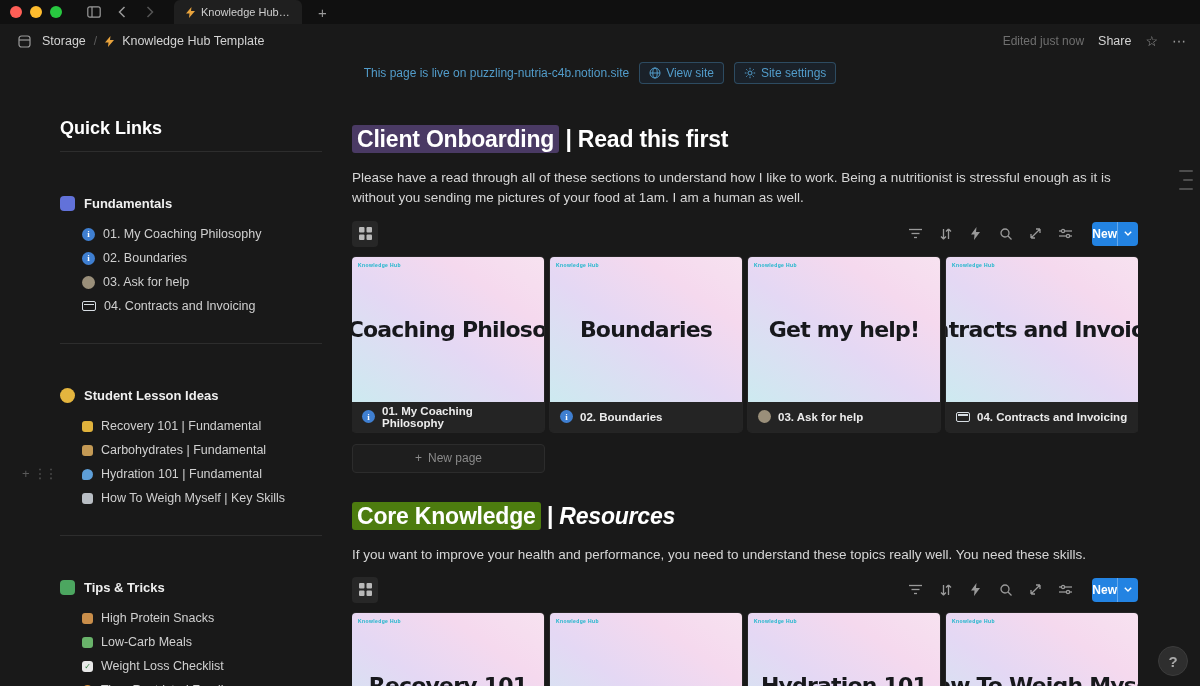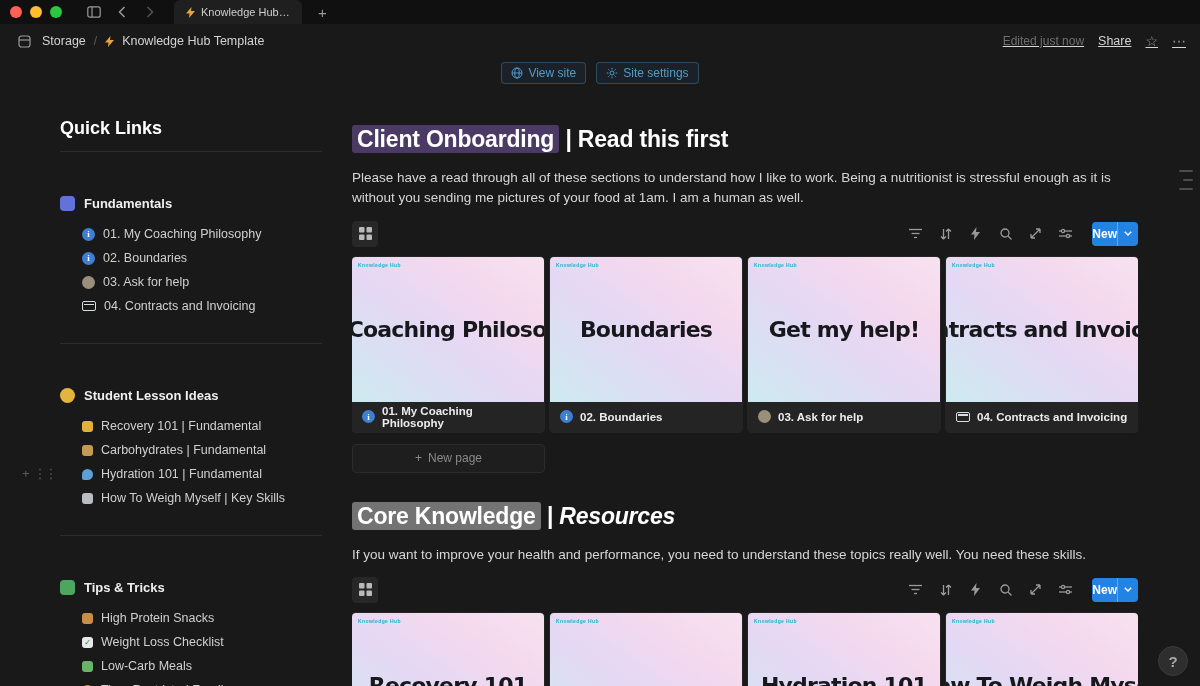--- a/index.html
+++ b/index.html
@@ -15,21 +15,21 @@
   .tl.red{ background:#ff5f57; } .tl.yellow{ background:#febc2e; } .tl.green{ background:#28c840; }
   .tb-icon{ display:inline-flex; align-items:center; justify-content:center; width:20px; height:20px; color:#9a9a9a; }
   .tb-icon.dim{ color:#555; }
   .tab{ margin-left:6px; height:24px; display:flex; align-items:center; gap:6px; background:#1f1f1f; border-radius:6px 6px 0 0; padding:0 12px; max-width:128px; }
   .tab-title{ font-size:11px; color:#cfcfcf; white-space:nowrap; overflow:hidden; text-overflow:ellipsis; }
   .newtab{ color:#9a9a9a; font-size:15px; margin-left:8px; cursor:default; }
   
   .crumbbar{ height:34px; display:flex; align-items:center; padding:0 14px; gap:8px; }
   .crumb-txt{ font-size:12.5px; color:#d3d3d3; }
   .crumb-sep{ font-size:12px; color:#5d5d5d; }
-  .crumb-right{ margin-left:auto; display:flex; align-items:flex-start; gap:14px;text-decoration:underline; }
+  .crumb-right{ margin-left:auto; display:flex; align-items:flex-start; gap:14px; }
   .edited{ font-size:12px; color:#6f6f6f; }
   .share{ font-size:12.5px; color:#d3d3d3; }
   .hdr-glyph{ font-size:14px; color:#9a9a9a; line-height:1; }
   
   .banner{ height:30px; display:flex; align-items:center; justify-content:center; gap:10px; }
   .banner-msg{ font-size:12px; color:#529cca; }
   .banner-btn{ display:flex; align-items:center; gap:5px; font-size:12px; color:#529cca;
     background:rgba(35,131,226,0.08); border:1px solid rgba(82,156,202,0.35); border-radius:4px; padding:3px 9px; cursor:default; }
   
   .quicklinks{ position:absolute; left:60px; top:118px; width:262px; bottom:0; overflow:hidden; }
@@ -52,21 +52,21 @@
   .dot.battery{ background:#e0b23c; } .dot.wheat{ background:#c49a55; }
   .dot.drop{ background:#5e9fd8; border-radius:50% 50% 50% 2px; } .dot.scale{ background:#b9bec4; }
   .dot.protein{ background:#c98e4a; } .dot.lowcarb{ background:#69b36a; }
   .dot.check{ background:#e8e8e8; position:relative; } .dot.check::after{ content:"✓"; position:absolute; inset:0; color:#2f7d3a; font-size:8px; line-height:11px; text-align:center; }
   .dot.clock{ background:#d98f3f; border-radius:50%; }
   
   .main{ position:absolute; left:352px; top:110px; width:786px; bottom:0; overflow:hidden; }
   h1.sec-title{ font-size:23px; line-height:30px; font-weight:700; color:#fff; margin-bottom:14px; letter-spacing:-0.2px;margin-top:14px; }
   .hl{ padding:1px 5px; border-radius:3px; }
   .hl-purple{ background:#4a3a64; }
-  .hl-tan{ background:#737373; }
+  .hl-tan{ background:#4d7c0f; }
   .sec-rest.italic{ font-style:italic; }
   .sec-desc{ font-size:13.5px; line-height:1.5; color:#d6d6d6; max-width:780px; margin-bottom:12px; }
   .gal-toolbar{ display:flex; align-items:center; margin-bottom:10px; height:26px; }
   .view-btn{ width:26px; height:26px; border-radius:4px; background:#272727; display:flex; align-items:center; justify-content:center; color:#b9b9b9; }
   .tb-right{ margin-left:auto; display:flex; align-items:center; gap:15px; color:#9a9a9a; }
   .tbi{ display:inline-flex; width:15px; height:15px; align-items:center; justify-content:center; }
   .new-btn{ display:flex; align-items:stretch; background:#2383e2; border-radius:4px; overflow:hidden; height:24px; margin-left:4px; }
   .new-label{ color:#fff; font-size:12px; font-weight:700; display:flex; align-items:center; padding:0 0; }
   .new-div{ width:1px; background:rgba(255,255,255,0.3); }
   .new-chev{ display:flex; align-items:center; padding:0 6px; color:#fff; }
@@ -144,20 +144,21 @@
     <span class="crumb-txt">Knowledge Hub Template</span>
     <div class="crumb-right">
       <span class="edited">Edited just now</span>
       <span class="share">Share</span>
       <span class="hdr-glyph">☆</span>
       <span class="hdr-glyph">⋯</span>
     </div>
   </div>
 
   <div class="banner">
+    <span class="banner-msg">This page is live on puzzling-nutria-c4b.notion.site</span>
     <span class="banner-btn">
       <span>
         <svg width="12" height="12" viewBox="0 0 12 12" fill="none" stroke="#529cca" stroke-width="1">
             <circle cx="6" cy="6" r="5"></circle>
             <ellipse cx="6" cy="6" rx="2.2" ry="5"></ellipse>
             <line x1="1" y1="6" x2="11" y2="6"></line>
           </svg>
       </span>
       <span>View site</span>
     </span>
@@ -229,26 +230,26 @@
       <div class="ql-head">
         <span class="sic tips"></span>
         <span>Tips &amp; Tricks</span>
       </div>
       <div class="ql-items">
         <div class="ql-item">
             <span class="dot protein"></span>
             <span>High Protein Snacks</span>
           </div>
         <div class="ql-item">
+            <span class="dot lowcarb"></span>
+            <span>Low-Carb Meals</span>
+          </div>
+        <div class="ql-item">
             <span class="dot check"></span>
             <span>Weight Loss Checklist</span>
-          </div>
-        <div class="ql-item">
-            <span class="dot lowcarb"></span>
-            <span>Low-Carb Meals</span>
           </div>
         <div class="ql-item">
             <span class="dot clock"></span>
             <span>Time-Restricted Feeding</span>
           </div>
       </div>
     </div>
 
     <div class="ql-section">
       

